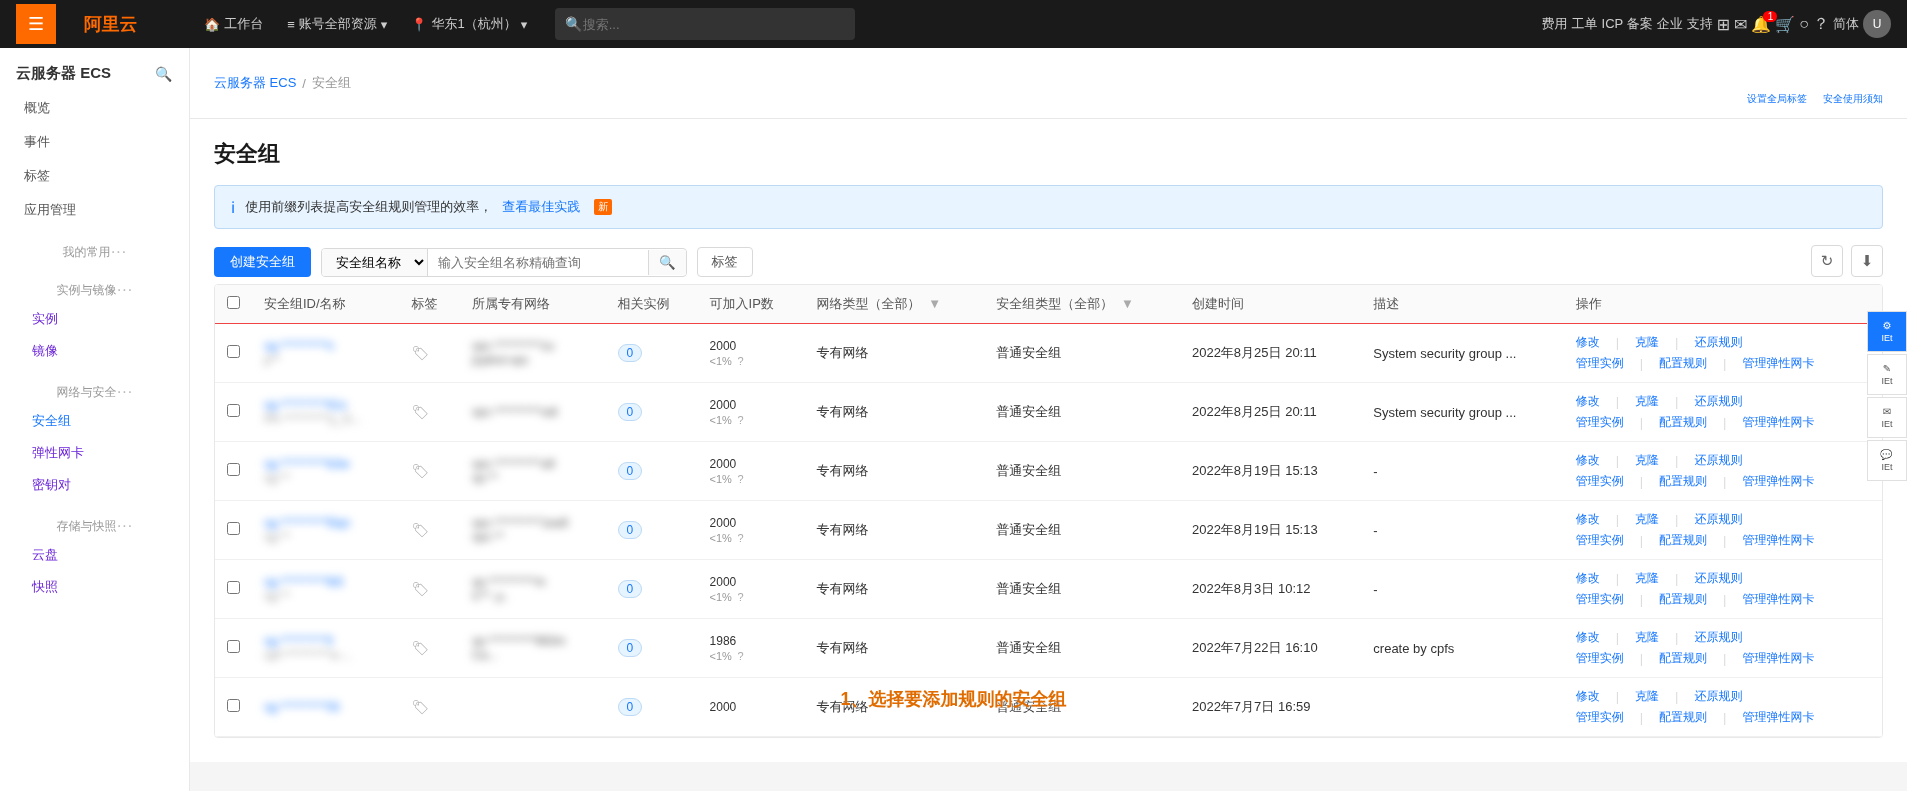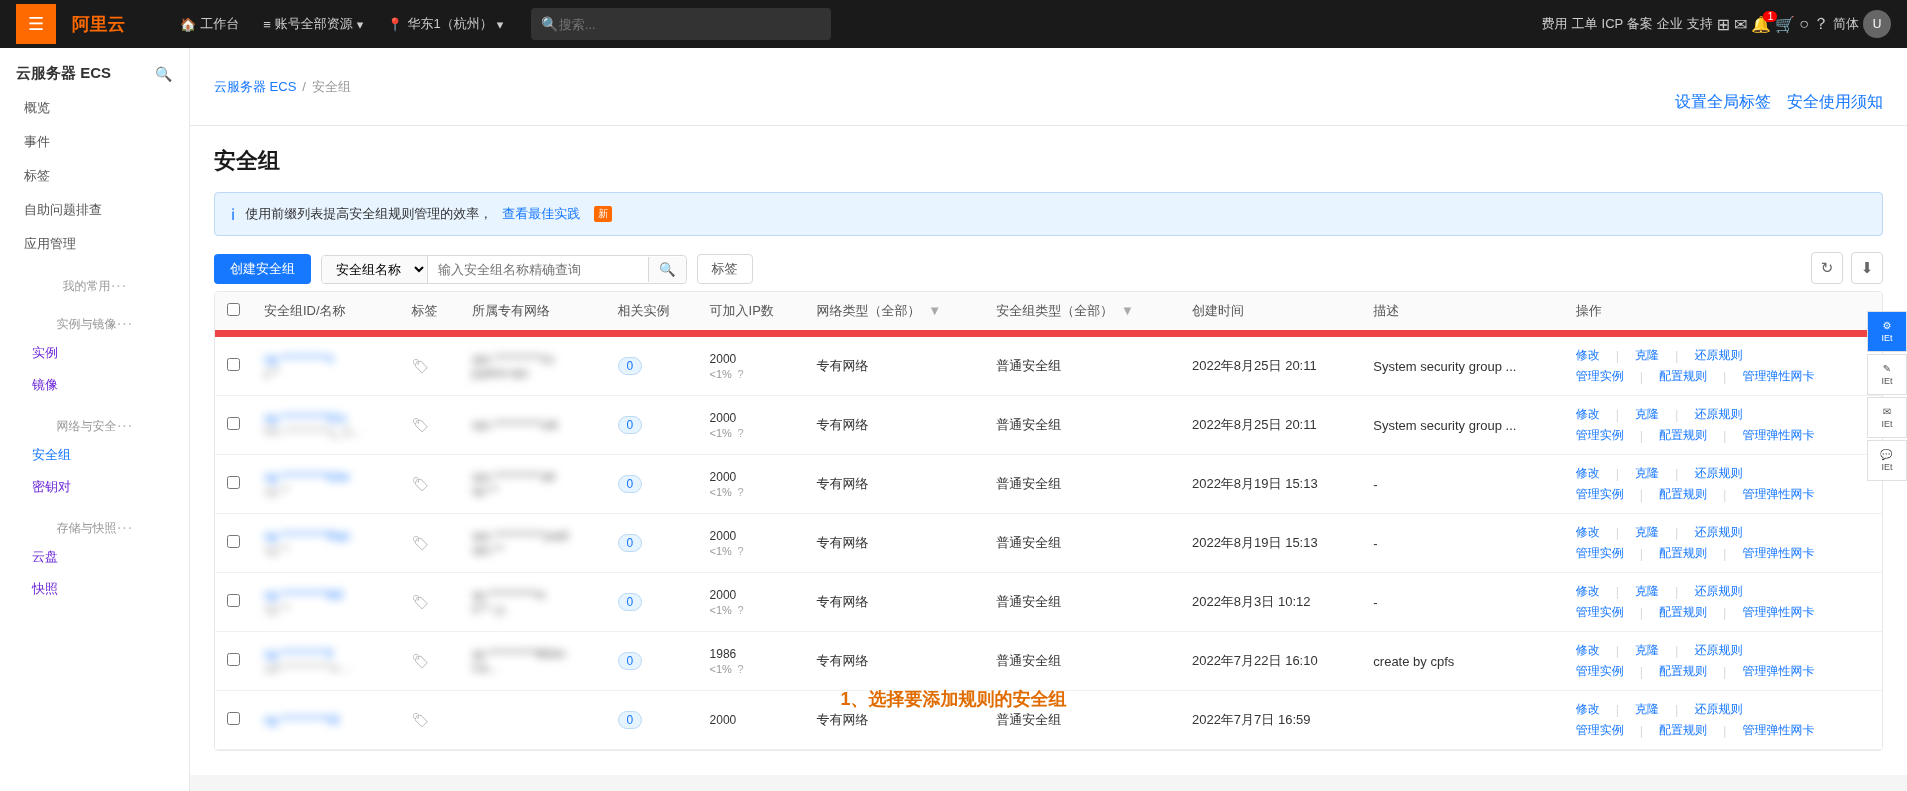--- a/index.html
+++ b/index.html
@@ -4,21 +4,21 @@
   <style>
     * { margin: 0; padding: 0; box-sizing: border-box; }
     body { font-family: -apple-system, BlinkMacSystemFont, 'PingFang SC', 'Microsoft YaHei', sans-serif; font-size: 13px; color: #333; background: #f5f5f5; min-width: 1907px; }
 
     
     .top-nav {
       display: flex; align-items: center; height: 48px; background: #1a1a1a;
       padding: 0 16px; gap: 0; position: fixed; top: 0; left: 0; right: 0; z-index: 1000;
     }
     .nav-menu-btn { background: #ff6a00; border: none; color: white; width: 40px; height: 40px; display: flex; align-items: center; justify-content: center; cursor: pointer; font-size: 18px; flex-shrink: 0; }
-    .nav-logo { display: flex; align-items: center; padding: 0 16px; color: #ff6a00; font-size: 22px; font-weight: bold; flex-shrink: 0; text-align: right; }
+    .nav-logo { display: flex; align-items: center; padding: 0 28px; color: #ff6a00; font-size: 22px; font-weight: bold; flex-shrink: 0; text-align: right; }
     .nav-logo svg { width: 80px; height: 28px; }
     .nav-item { color: #ccc; padding: 0 12px; height: 48px; display: flex; align-items: center; gap: 4px; cursor: pointer; font-size: 13px; white-space: nowrap; }
     .nav-search {
       flex: 1; max-width: 300px; margin: 0 16px;
       display: flex; align-items: center;
       background: #333; border-radius: 4px; padding: 0 10px; height: 32px;
     }
     .nav-search input { background: none; border: none; outline: none; color: #ccc; font-size: 13px; width: 100%; }
     .nav-search-icon { color: #aaa; font-size: 14px; }
     .nav-right { display: flex; align-items: center; gap: 4px; margin-left: auto; }
@@ -58,21 +58,21 @@
     .main-content { flex: 1; overflow-y: auto; background: #f5f5f5; }
 
     
     .breadcrumb-bar {
       background: white; padding: 12px 24px; border-bottom: 1px solid #e8e8e8;
       display: flex; align-items: center; justify-content: space-between;
     }
     .breadcrumb { display: flex; align-items: center; gap: 6px; font-size: 13px; color: #999; }
     .breadcrumb a { color: #1677ff; text-decoration: none; cursor: pointer; }
     .breadcrumb-actions { display: flex; gap: 16px; }
-    .breadcrumb-action-link { color: #1677ff; cursor: pointer; font-size: 16px; margin-top: 32px; }
+    .breadcrumb-action-link { color: #1677ff; cursor: pointer; font-size: 10px; margin-top: 32px; }
 
     
     .page-header { padding: 20px 24px 16px; background: white; }
     .page-title { font-size: 22px; font-weight: 600; color: #1a1a1a; }
 
     
     .content-area { padding: 0 24px 24px; background: white; }
 
     
     .info-banner {
@@ -93,21 +93,21 @@
     .input-group .search-btn { background: #fafafa; border: none; border-left: 1px solid #d9d9d9; padding: 5px 10px; cursor: pointer; color: #666; }
     .btn-outline { border: 1px solid #d9d9d9; background: white; padding: 5px 14px; border-radius: 4px; cursor: pointer; font-size: 13px; color: #555; }
     .toolbar-right { margin-left: auto; display: flex; gap: 8px; }
     .icon-btn { border: 1px solid #d9d9d9; background: white; width: 32px; height: 32px; border-radius: 4px; cursor: pointer; display: flex; align-items: center; justify-content: center; color: #666; font-size: 15px; }
 
     
     .table-wrapper { border: 1px solid #e8e8e8; border-radius: 4px; overflow: hidden; }
     table { width: 100%; border-collapse: collapse; background: white; }
     thead th {
       background: #fafafa; padding: 10px 12px; text-align: left;
-      font-size: 13px; font-weight: 500; color: #555; border-bottom: 7px solid #ef4444;
+      font-size: 13px; font-weight: 500; color: #555; border-bottom: 1px solid #ef4444;
       white-space: nowrap;
     }
     thead th .filter-icon { color: #aaa; margin-left: 4px; cursor: pointer; }
     tbody tr { border-bottom: 1px solid #f0f0f0; }
     tbody td { padding: 10px 12px; font-size: 13px; color: #333; vertical-align: middle; }
     .cell-id { color: #1677ff; cursor: pointer; font-size: 12px; max-width: 160px; }
     .cell-id-sub { color: #999; font-size: 12px; }
     .tag-icon { color: #aaa; font-size: 14px; cursor: pointer; }
     .vpc-cell { font-size: 12px; color: #555; max-width: 140px; }
     .vpc-cell div { white-space: nowrap; overflow: hidden; text-overflow: ellipsis; }
@@ -197,23 +197,20 @@
     <div class="sidebar-nav-item">
       <span>概览</span>
     </div>
     <div class="sidebar-nav-item">
       <span>事件</span>
     </div>
     <div class="sidebar-nav-item">
       <span>标签</span>
     </div>
     <div class="sidebar-nav-item">
-      <span>自助问题排查</span>
-    </div>
-    <div class="sidebar-nav-item">
       <span>应用管理</span>
     </div>
 
     <div class="sidebar-section">
       <span>我的常用</span>
       <span class="sidebar-section-more">···</span>
     </div>
 
     <div class="sidebar-section">
       <span>实例与镜像</span>
@@ -225,20 +222,23 @@
     <div class="sidebar-sub-item">
       <span>镜像</span>
     </div>
 
     <div class="sidebar-section">
       <span>网络与安全</span>
       <span class="sidebar-section-more">···</span>
     </div>
     <div class="sidebar-sub-item active">
       <span>安全组</span>
+    </div>
+    <div class="sidebar-sub-item">
+      <span>弹性网卡</span>
     </div>
     <div class="sidebar-sub-item">
       <span>密钥对</span>
     </div>
 
     <div class="sidebar-section">
       <span>存储与快照</span>
       <span class="sidebar-section-more">···</span>
     </div>
     <div class="sidebar-sub-item">

